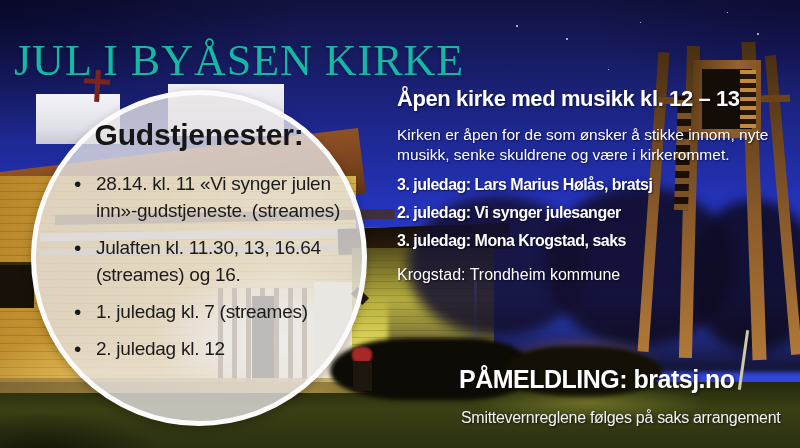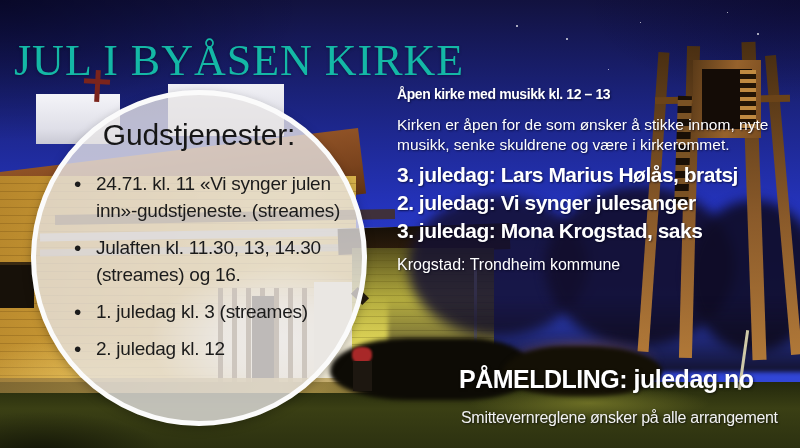--- a/index.html
+++ b/index.html
@@ -102,35 +102,35 @@
 
   
   .title{position:absolute;left:14px;top:6px;z-index:6;
     font-family:"Liberation Serif",serif;font-size:44px;font-weight:400;
     color:#14b8a6;letter-spacing:1px;white-space:nowrap;
     text-shadow:0 1px 3px rgba(0,0,12,.35);}
 
   .circle{position:absolute;left:31px;top:90px;width:336px;height:336px;z-index:5;
     border-radius:50%;background:rgba(232,229,229,.78);border:5px solid #fbfbfb;
     box-shadow:0 3px 10px rgba(0,0,0,.25);}
-  .c-head{margin-top:23px;text-align:center;font-size:30px;font-weight:normal;
+  .c-head{margin-top:23px;text-align:center;font-size:30px;font-weight:bold;
     color:#161616;letter-spacing:-.2px;}
   .c-list{list-style:none;margin:19px 0 0 37px;padding:0;width:288px;
     font-size:19px;line-height:1.42;letter-spacing:-.25px;color:#1b1b1b;}
   .c-list li{position:relative;padding-left:23px;margin-bottom:10px;}
   .blt{position:absolute;left:1px;top:-2px;font-size:21px;}
 
   .rc{position:absolute;left:397px;top:86px;width:398px;z-index:7;color:#fff;}
-  .rc-head{font-size:14px;font-weight:bold;white-space:nowrap;letter-spacing:-.4px;
+  .rc-head{font-size:22px;font-weight:bold;white-space:nowrap;letter-spacing:-.4px;
     text-shadow:1px 1px 2px rgba(0,0,25,.6);}
   .rc-desc{margin-top:13px;font-size:15.5px;line-height:1.26;
     text-shadow:1px 1px 2px rgba(0,0,25,.65);}
   .rc-desc div{white-space:nowrap;}
   .ev-list{margin-top:7px;}
-  .ev{font-size:21px;font-weight:bold;line-height:28px;white-space:nowrap;
+  .ev{font-size:16px;font-weight:bold;line-height:28px;white-space:nowrap;
     letter-spacing:-.5px;text-shadow:1px 1px 2px rgba(0,0,25,.6);}
   .sponsor{margin-top:11px;font-size:16px;text-shadow:1px 1px 2px rgba(0,0,25,.65);}
 
   .signup{position:absolute;left:459px;top:365px;z-index:7;color:#fff;
     font-size:25px;font-weight:bold;letter-spacing:-.5px;white-space:nowrap;
     text-shadow:1px 1px 3px rgba(0,0,10,.55);}
   .footer{position:absolute;left:461px;top:409px;z-index:7;color:#f2f2f2;
     font-size:16px;letter-spacing:-.3px;white-space:nowrap;
     text-shadow:1px 1px 2px rgba(0,0,10,.6);}
 </style>
@@ -196,29 +196,29 @@
     <div class="pole-2 abs"></div>
   </div>
 
   <h1 class="title">JUL I BYÅSEN KIRKE</h1>
 
   <div class="circle">
     <div class="c-head">Gudstjenester:</div>
     <ul class="c-list">
       <li>
         <span class="blt">•</span>
-        <span>24.71. kl. 11 «Vi synger julen inn»-gudstjeneste. (streames)</span>
-      </li>
-      <li>
-        <span class="blt">•</span>
-        <span>Julaften kl. 11.30, 13, 14.30 (streames) og 16.</span>
-      </li>
-      <li>
-        <span class="blt">•</span>
-        <span>1. juledag kl. 3 (streames)</span>
+        <span>28.14. kl. 11 «Vi synger julen inn»-gudstjeneste. (streames)</span>
+      </li>
+      <li>
+        <span class="blt">•</span>
+        <span>Julaften kl. 11.30, 13, 16.64 (streames) og 16.</span>
+      </li>
+      <li>
+        <span class="blt">•</span>
+        <span>1. juledag kl. 7 (streames)</span>
       </li>
       <li>
         <span class="blt">•</span>
         <span>2. juledag kl. 12</span>
       </li>
     </ul>
   </div>
 
   <div class="rc">
     <div class="rc-head">Åpen kirke med musikk kl. 12 – 13</div>
@@ -227,16 +227,16 @@
       <div>musikk, senke skuldrene og være i kirkerommet.</div>
     </div>
     <div class="ev-list">
       <div class="ev">3. juledag: Lars Marius Hølås, bratsj</div>
       <div class="ev">2. juledag: Vi synger julesanger</div>
       <div class="ev">3. juledag: Mona Krogstad, saks</div>
     </div>
     <div class="sponsor">Krogstad: Trondheim kommune</div>
   </div>
 
-  <div class="signup">PÅMELDLING: juledag.no</div>
-  <div class="footer">Smittevernreglene ønsker på alle arrangement</div>
+  <div class="signup">PÅMELDLING: bratsj.no</div>
+  <div class="footer">Smittevernreglene følges på saks arrangement</div>
 
 </div>
 
 </body></html>

